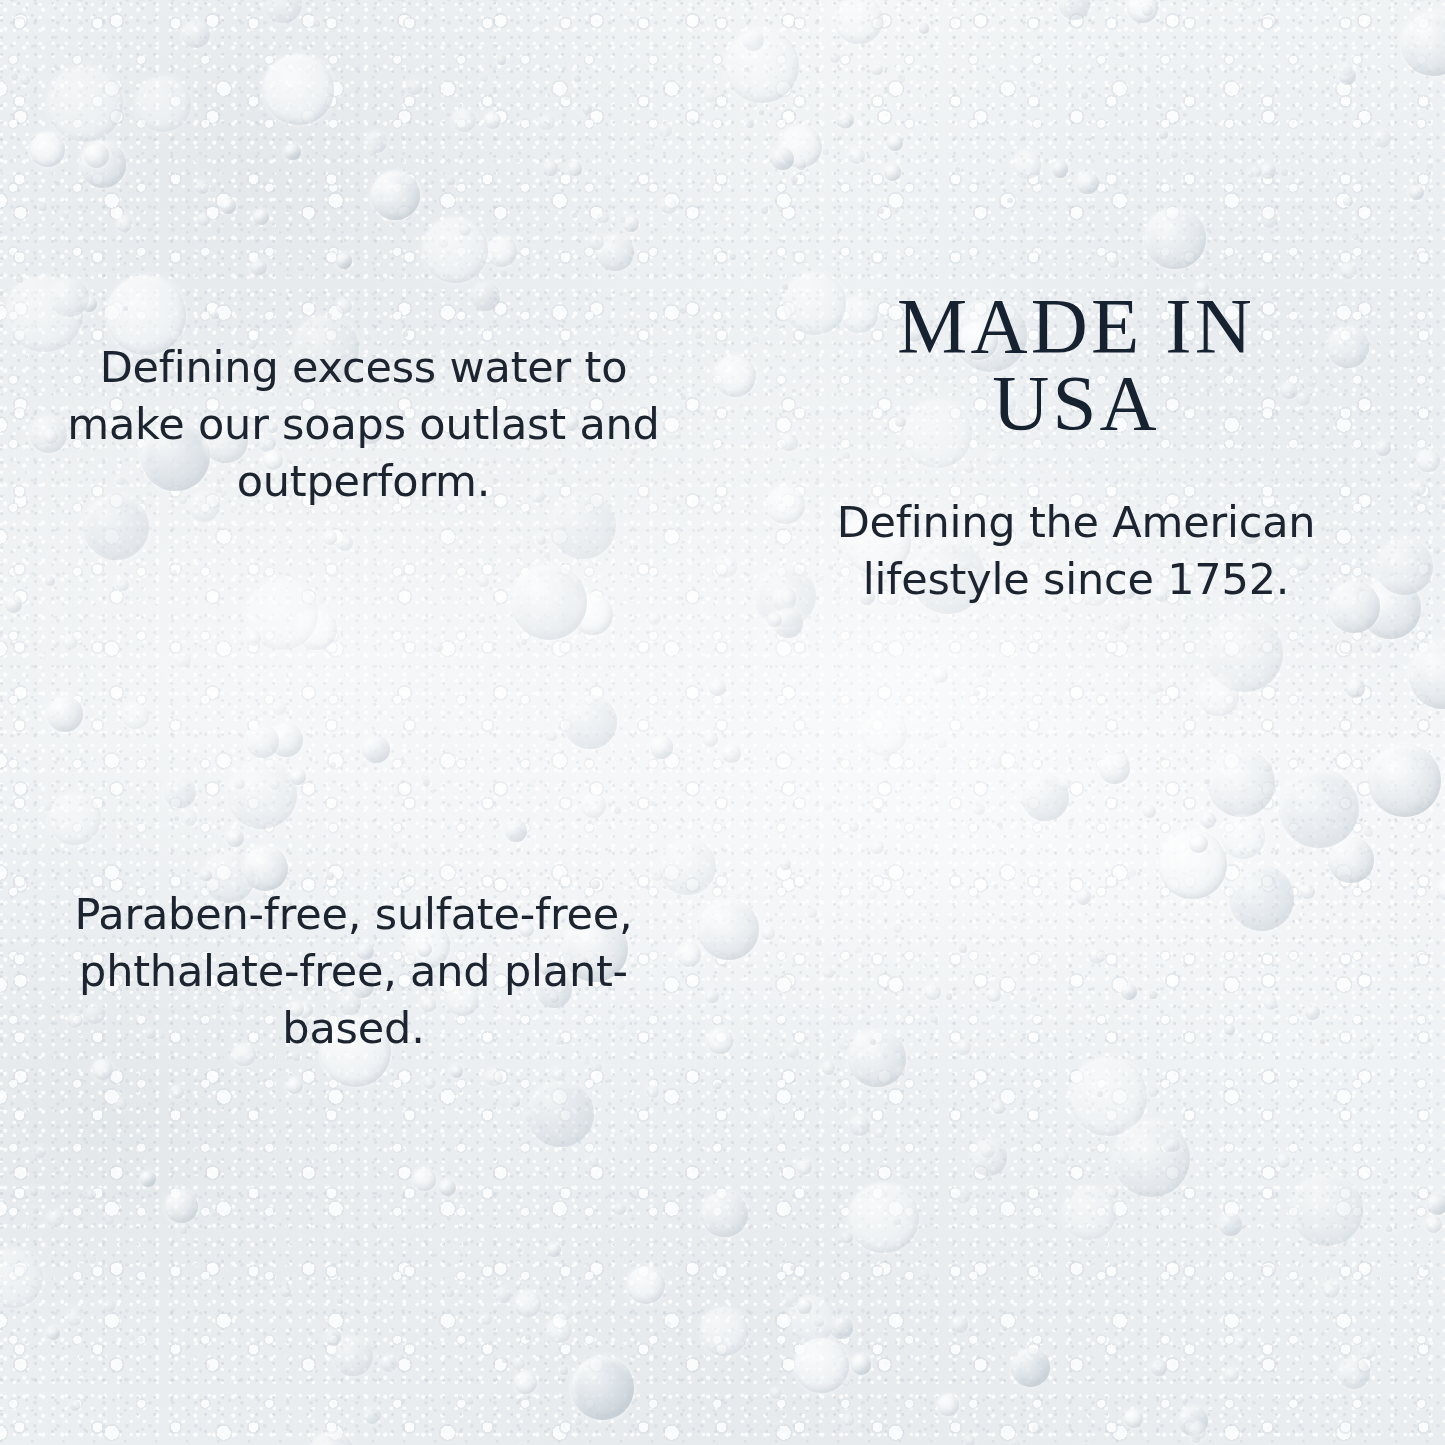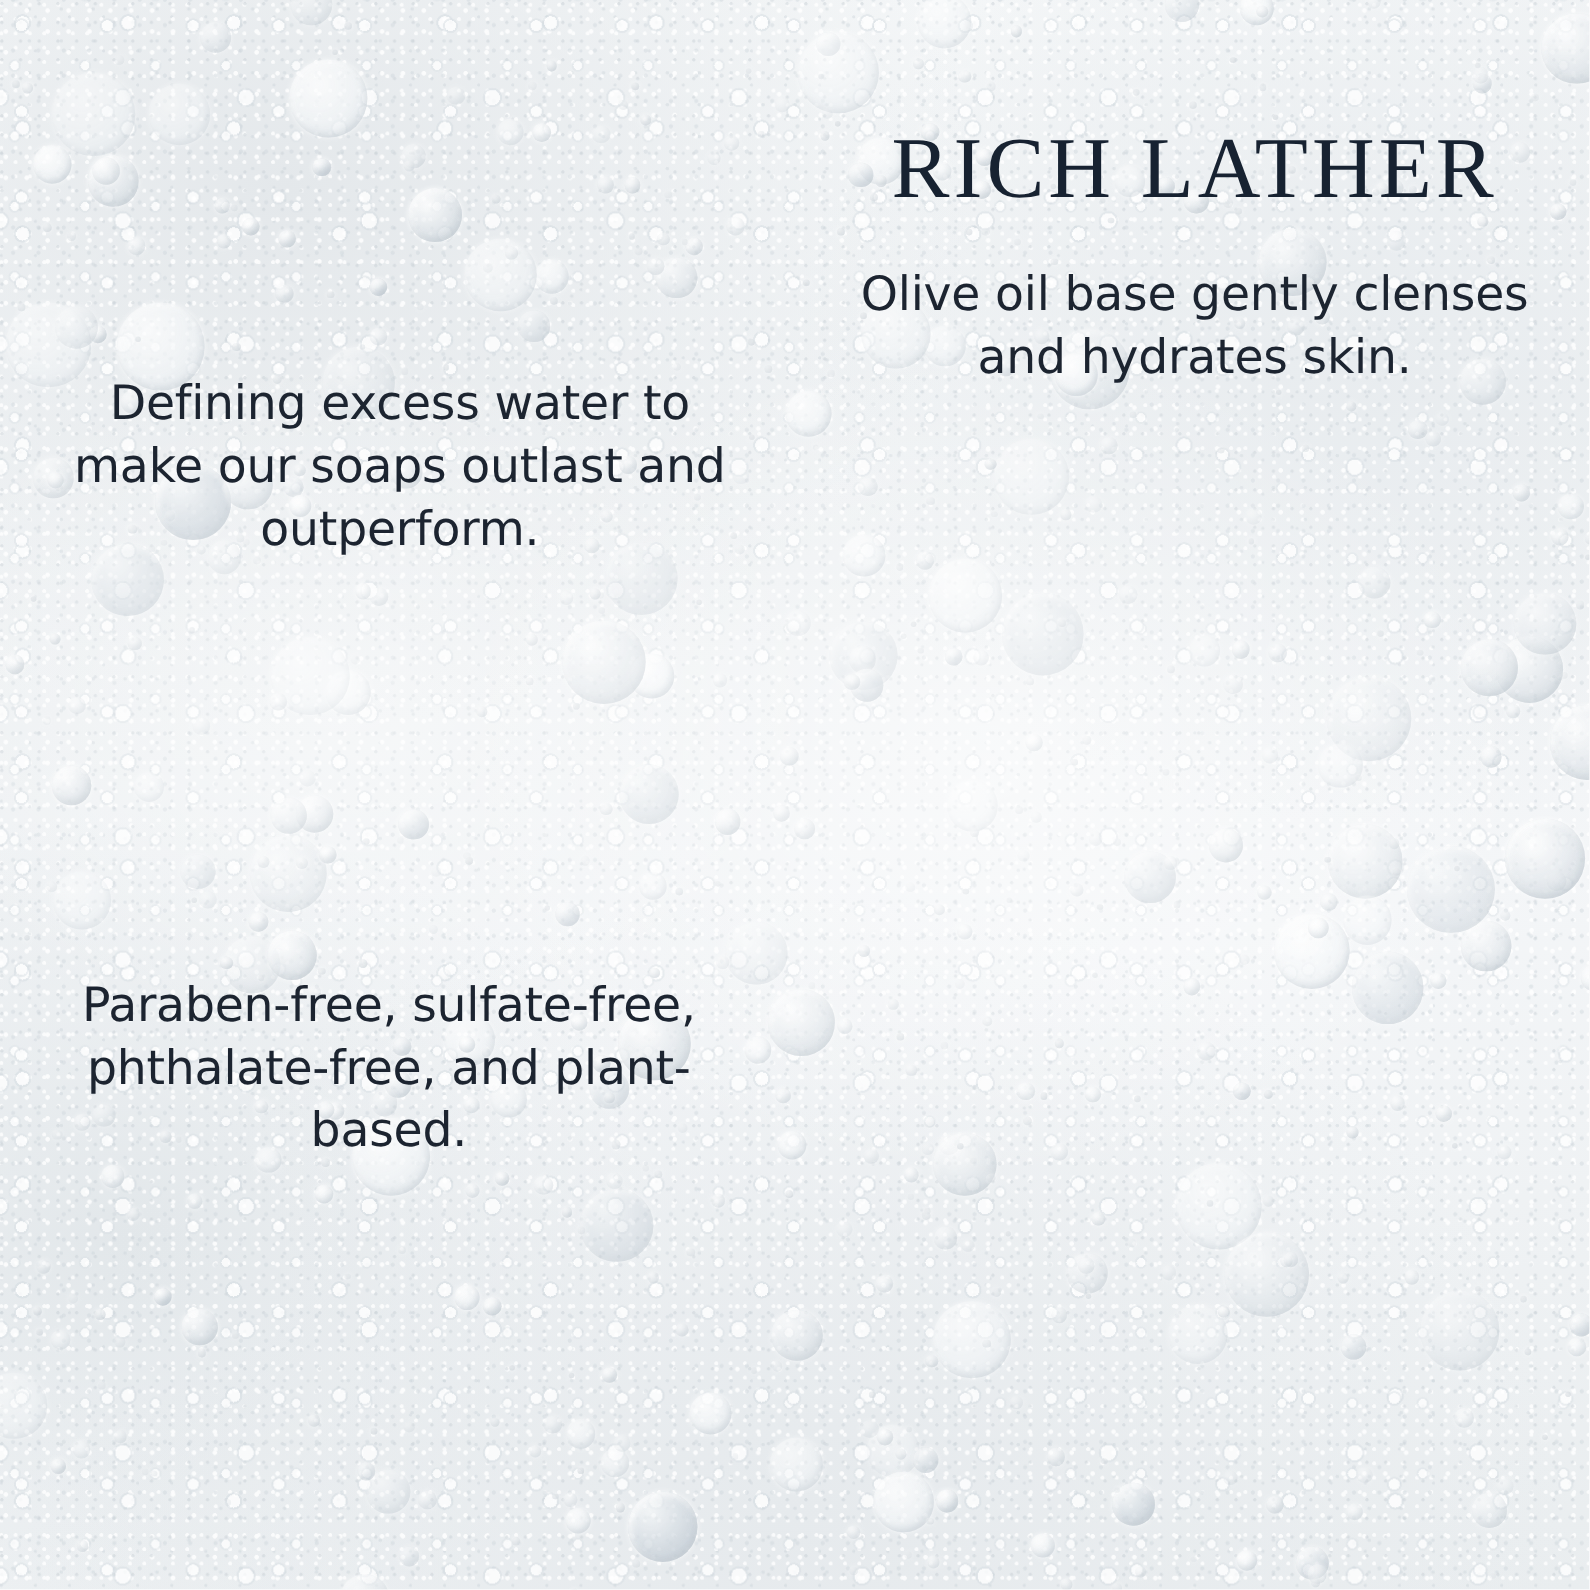--- a/index.html
+++ b/index.html
@@ -742,24 +742,24 @@
       <div class="bubble " style="width: 15.0916px; height: 15.0916px; left: 1305.03px; top: 1005.4px; opacity: 0.7;"></div>
     </div>
   <div class="foam-layer" id="foam-sheen"></div>
 
   <div id="features-grid">
 
     <div class="feature q-tl">
       <p class="feature-desc">Defining excess water to make our soaps outlast and outperform.</p>
     </div>
 
-
-    <div class="feature q-bl">
-      <h2 class="feature-title">RICH LATHER</h2>
-      <p class="feature-desc">Olive oil base gently clenses and hydrates skin.</p>
+    <div class="feature q-tr">
+      <h2 class="feature-title">MADE IN USA</h2>
+      <p class="feature-desc">Defining the American lifestyle since 1752.</p>
     </div>
+
 
     <div class="feature q-br">
       <p class="feature-desc">Paraben-free, sulfate-free, phthalate-free, and plant-based.</p>
     </div>
 
   </div>
 </div>
 
 </body></html>

